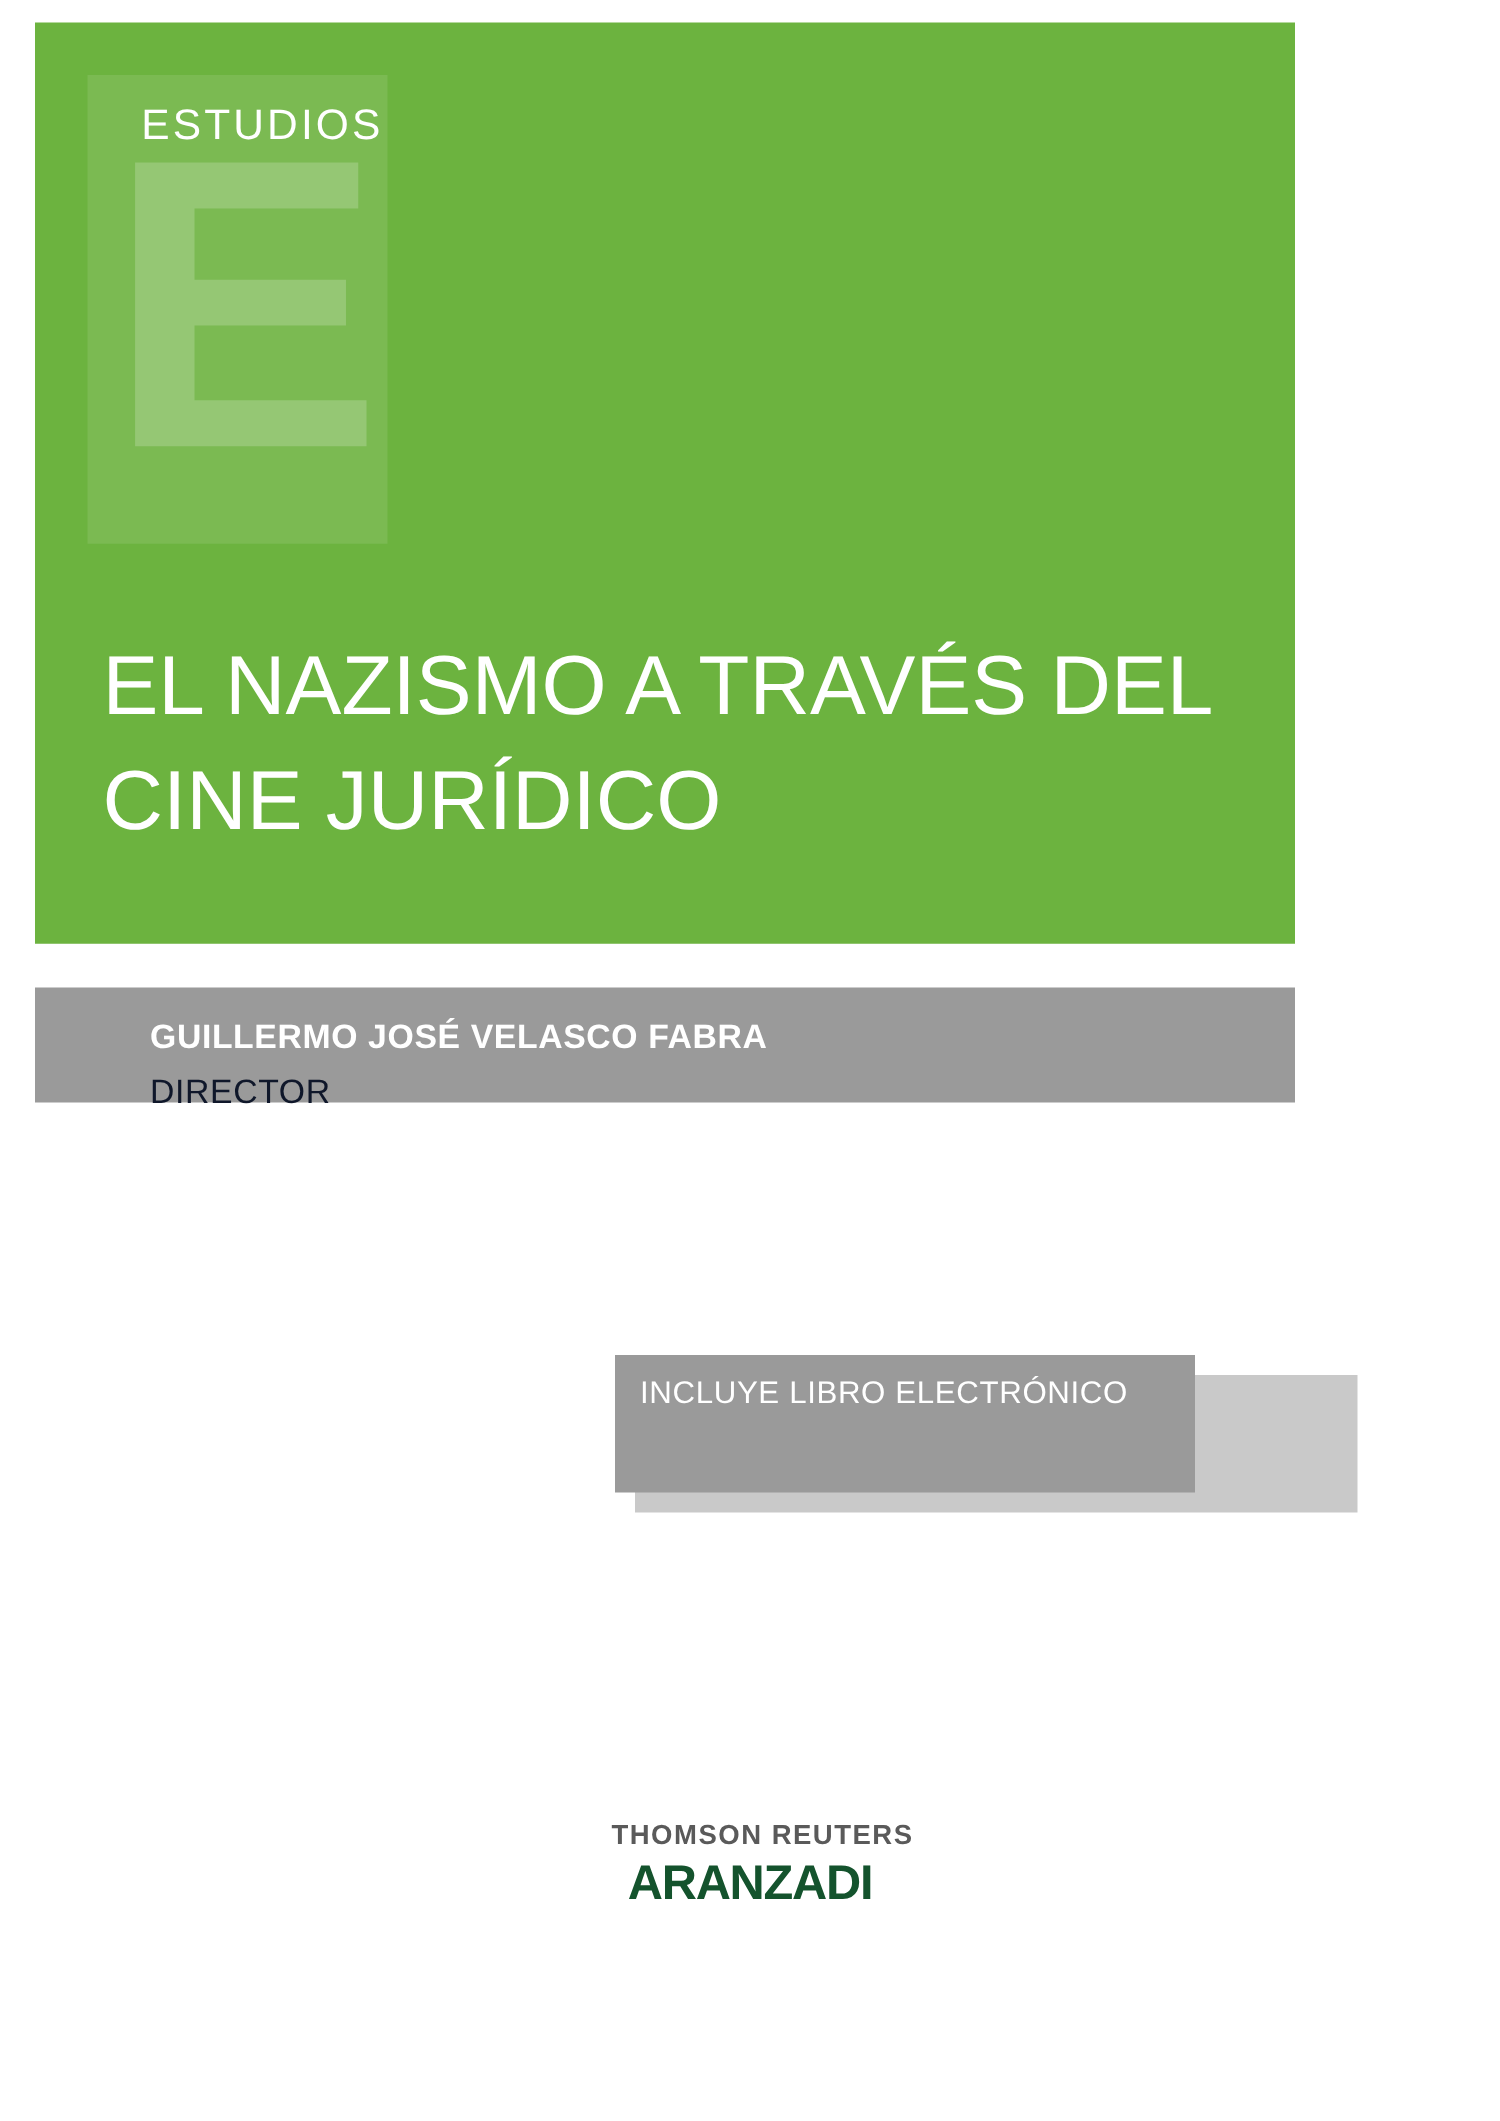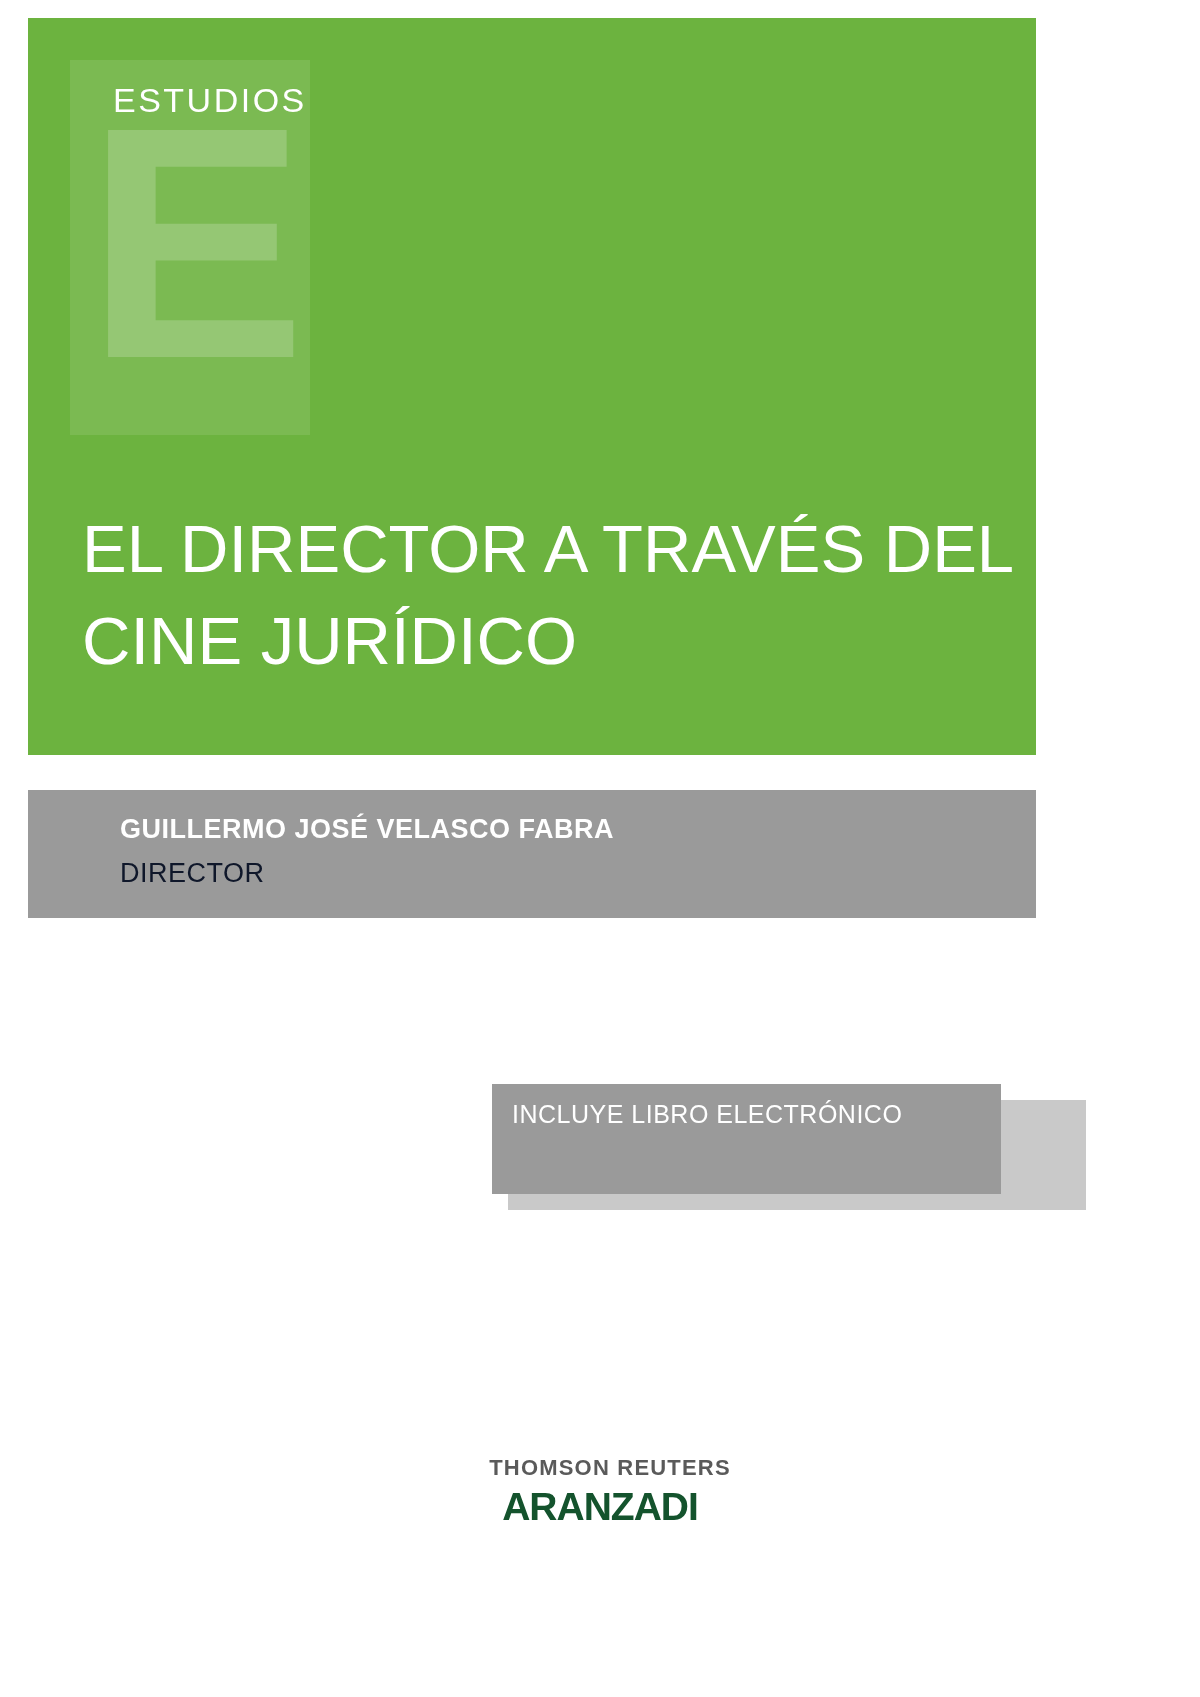--- a/index.html
+++ b/index.html
@@ -67,21 +67,21 @@
     font-weight: 400;
     letter-spacing: 0px;
   }
 
   
   .author-band {
     position: absolute;
     left: 28px;
     top: 790px;
     width: 1008px;
-    height: 128px;
+    height: 92px;
     background: #9a9a9a;
   }
   .author-name {
     position: absolute;
     left: 92px;
     top: 24px;
     font-size: 27px;
     font-weight: 700;
     color: #ffffff;
     letter-spacing: 0.5px;
@@ -105,21 +105,20 @@
     height: 110px;
     background: #c9c9c9;
   }
   .proview-badge {
     position: absolute;
     left: 492px;
     top: 1084px;
     width: 464px;
     height: 110px;
     background: #9a9a9a;
-    padding-left: 45px;
   }
   .proview-line1 {
     position: absolute;
     left: 20px;
     top: 16px;
     font-size: 25px;
     color: #ffffff;
     letter-spacing: 0.5px;
     font-weight: 400;
   }
@@ -164,21 +163,21 @@
 </style>
 </head>
 <body>
 
 <div class="green-panel">
 
   <div class="e-block"></div>
   <div class="e-glyph">E</div>
   <div class="estudios">ESTUDIOS</div>
 
-  <div class="cover-title">EL DIRECTOR A TRAVÉS DEL CINE JURÍDICO</div>
+  <div class="cover-title">EL NAZISMO A TRAVÉS DEL CINE JURÍDICO</div>
 </div>
 
 <div class="author-band">
   <div class="author-name">GUILLERMO JOSÉ VELASCO FABRA</div>
   <div class="author-role">DIRECTOR</div>
 </div>
 
 <div class="proview-shadow"></div>
 <div class="proview-badge">
   <div class="proview-line1">INCLUYE LIBRO ELECTRÓNICO</div>

